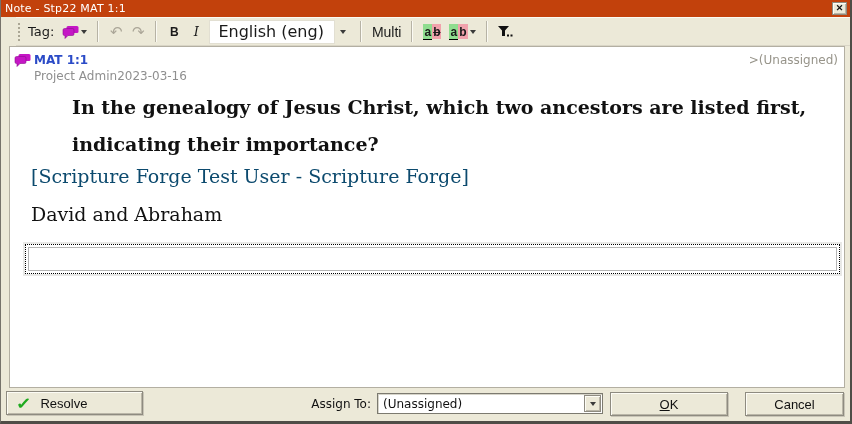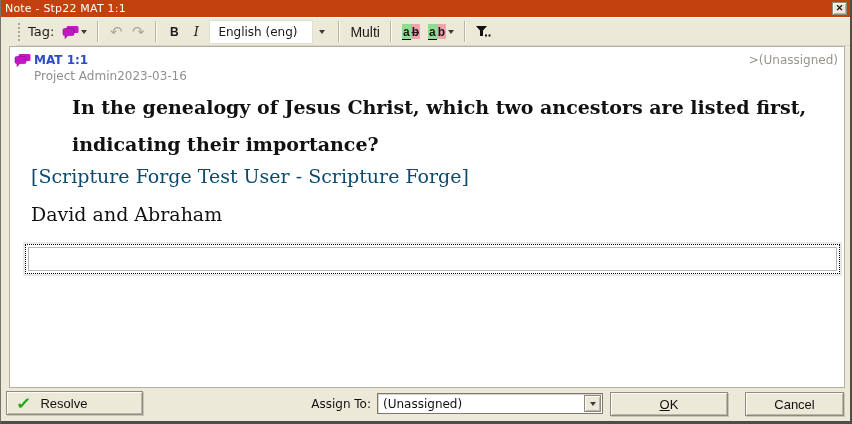--- a/index.html
+++ b/index.html
@@ -40,21 +40,21 @@
   }
   .tb-btn.disabled{ color:#aba698; }
   .bold-b{ font-weight:bold; font-size:12px; }
   .italic-i{ font-style:italic; font-family:"DejaVu Serif",serif; font-size:13px; }
   .caret-down{ width:0; height:0; border-left:3.5px solid transparent; border-right:3.5px solid transparent; border-top:4px solid #3a3a3a; display:inline-block; }
   .undo-glyph,.redo-glyph{ font-size:15px; line-height:1; }
 
   .lang-combo{ display:flex; align-items:center; margin:0 2px; height:24px; }
   .lang-field{
     background:#fff; height:24px; display:flex; align-items:center;
-    padding:0 10px 0 8px; font-size:12px; border:1px solid #e2dfd2; min-width:104px;
+    padding:0 10px 0 8px; font-size:16px; border:1px solid #e2dfd2; min-width:104px;
   }
   .lang-arrow{ width:17px; height:24px; display:flex; align-items:center; justify-content:center; }
 
   .hl-icon{ font-size:12px; font-weight:bold; line-height:1; letter-spacing:0; }
   .hl-a{ background:#8fdd8f; padding:1px 1px 0 1px; border-bottom:1px solid #000; }
   .hl-b{ background:#f1a2ac; padding:1px 1px 0 1px; }
   .hl-b.strike{ text-decoration:line-through; }
 
   .filter-glyph{ display:inline-block; }
 

